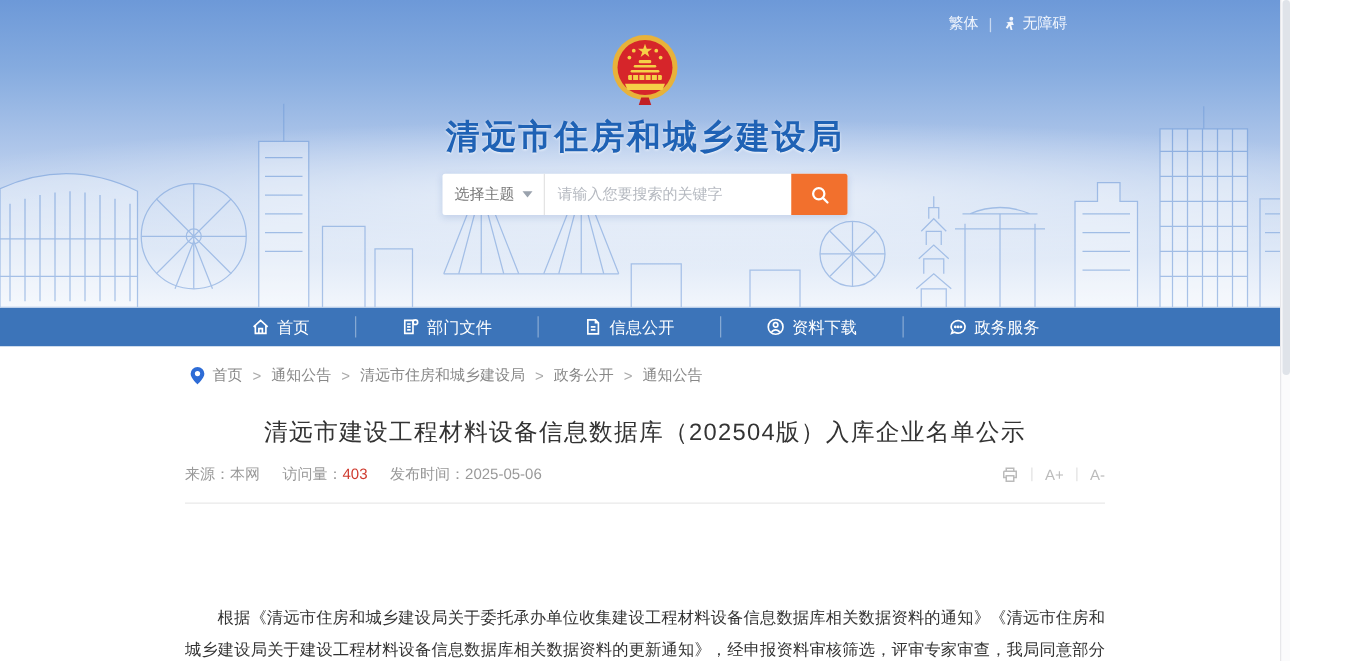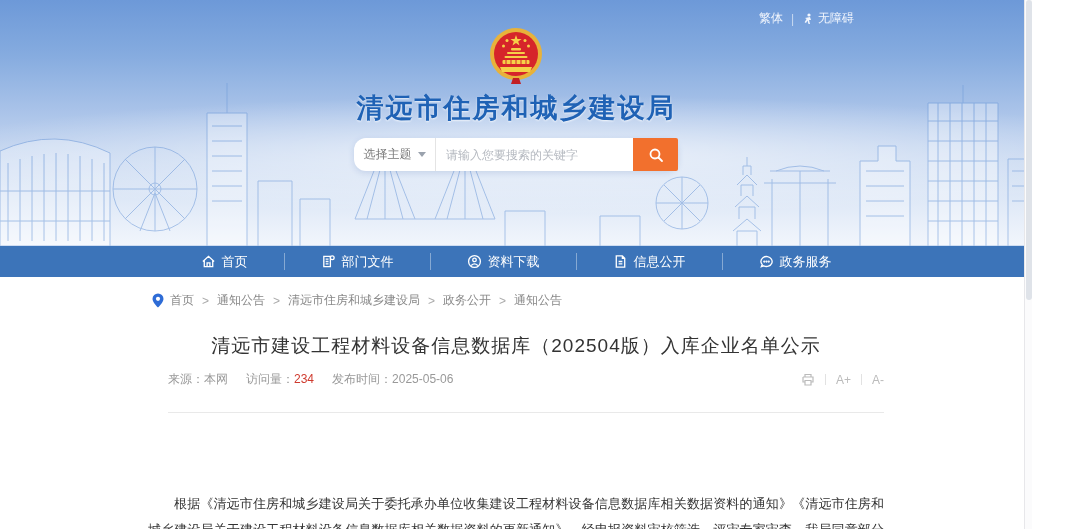--- a/index.html
+++ b/index.html
@@ -17,49 +17,49 @@
     background:radial-gradient(ellipse at 50% 50%, rgba(255,255,255,.65) 0%, rgba(255,255,255,0) 70%); }
   .topbar { position:absolute; top:10px; right:178px; display:flex; align-items:center; gap:8px;
     color:#f2f6fd; font-size:12px; }
   .topbar .sep { color:rgba(255,255,255,.6); }
   .topbar a { color:#f2f6fd; text-decoration:none; display:flex; align-items:center; gap:4px; }
   .header-center { position:relative; text-align:center; padding-top:26px; }
   .emblem { width:58px; height:58px; display:inline-block; }
   .site-title { margin-top:2px; font-size:27px; font-weight:bold; color:#1f62b5;
     letter-spacing:2px; text-shadow:0 1px 2px rgba(255,255,255,.8); }
   .search-bar { position:relative; margin:12px auto 0; width:324px; height:33px;
-    background:#fff; border-radius:12px; display:flex; align-items:stretch;
+    background:#fff; border-radius:2px; display:flex; align-items:stretch;
     box-shadow:0 2px 6px rgba(60,100,170,.18); }
   .topic-select { width:82px; display:flex; align-items:center; justify-content:center; gap:6px;
     font-size:12px; color:#777; cursor:pointer; border-right:1px solid #e4e4e4; }
   .caret { width:0; height:0; border-left:4px solid transparent; border-right:4px solid transparent;
     border-top:5px solid #9aa2ad; }
   .search-input { flex:1; border:none; outline:none; padding:0 10px; font-size:12px; color:#7f1d1d;
-    font-family:Liberation Sans, sans-serif; background:transparent; }
+    font-family:Liberation Serif, serif; background:transparent; }
   .search-input::placeholder { color:#b5b9c0; }
   .search-btn { width:45px; background:#f2702d; border:none; border-radius:0 2px 2px 0;
     display:flex; align-items:center; justify-content:center; cursor:pointer; }
 
   
   .nav { height:31px; background:#3c74b9; display:flex; align-items:center; justify-content:center; }
   .nav-item { display:flex; align-items:center; gap:6px; color:#fff; font-size:13px;
     padding:0 36px; height:17px; cursor:pointer; white-space:nowrap; }
   .nav-item + .nav-item { border-left:1px solid rgba(255,255,255,.38);font-family:Liberation Serif, serif; }
   .nav-item svg { display:block; }
 
   
   .content { width:736px; margin:0 auto; }
   .breadcrumb { display:flex; align-items:center; gap:6px; margin-top:15px; padding-left:4px;
     font-size:12px; color:#888; }
   .breadcrumb .crumb { color:#888; cursor:pointer; }
   .breadcrumb .bc-sep { color:#aaa; margin:0 2px; }
   .article-title { margin-top:24px; text-align:center; font-size:19px; font-weight:normal;
     color:#333; letter-spacing:1px; }
   .meta-row { margin-top:12px; display:flex; align-items:center; justify-content:space-between;
-    font-size:12px; color:#999; padding-bottom:24px; border-bottom:1px solid #e9e9e9;margin-left:20px; }
+    font-size:12px; color:#999; padding-bottom:14px; border-bottom:1px solid #e9e9e9; }
   .meta-left { display:flex; align-items:center; gap:18px; }
   .meta-views { color:#cf3a2e; }
   .meta-tools { display:flex; align-items:center; gap:10px; color:#bbb; }
   .meta-tools .tool { cursor:pointer; display:flex; align-items:center; font-size:12px; }
   .meta-tools .tsep { width:1px; height:11px; background:#e2e2e2; }
   .article-body { margin-top:78px; font-family:"Liberation Serif","DejaVu Serif",serif;
     font-size:13px; line-height:26px; color:#333; text-align:justify; }
   .article-body p { text-indent:2em; }
 
   
@@ -181,31 +181,31 @@
     </div>
     <div class="nav-item">
       <svg width="15" height="15" viewBox="0 0 16 16" fill="none" stroke="#fff" stroke-width="1.4">
         <path d="M3 2.5 H10 V13.5 H3 Z M5 5.5 H8 M5 8 H8 M5 10.5 H8"></path>
         <circle cx="12" cy="4" r="2"></circle>
       </svg>
       <span>部门文件</span>
     </div>
     <div class="nav-item">
       <svg width="15" height="15" viewBox="0 0 16 16" fill="none" stroke="#fff" stroke-width="1.4">
+        <path d="M3.5 2 H10 L12.5 4.5 V14 H3.5 Z M10 2 V4.5 H12.5 M6 8 H10 M6 10.5 H10"></path>
+      </svg>
+      <span>信息公开</span>
+    </div>
+    <div class="nav-item">
+      <svg width="15" height="15" viewBox="0 0 16 16" fill="none" stroke="#fff" stroke-width="1.4">
         <circle cx="8" cy="8" r="6.3"></circle>
         <circle cx="8" cy="6.3" r="1.9"></circle>
         <path d="M4.5 12.2 Q8 9 11.5 12.2"></path>
       </svg>
       <span>资料下载</span>
-    </div>
-    <div class="nav-item">
-      <svg width="15" height="15" viewBox="0 0 16 16" fill="none" stroke="#fff" stroke-width="1.4">
-        <path d="M3.5 2 H10 L12.5 4.5 V14 H3.5 Z M10 2 V4.5 H12.5 M6 8 H10 M6 10.5 H10"></path>
-      </svg>
-      <span>信息公开</span>
     </div>
     <div class="nav-item">
       <svg width="15" height="15" viewBox="0 0 16 16" fill="none" stroke="#fff" stroke-width="1.4">
         <path d="M2 8 a6 5.3 0 1 1 3 4.6 L2.5 13.5 L3.4 11.2 A6 5.3 0 0 1 2 8 Z"></path>
         <circle cx="5.6" cy="8" r="0.5" fill="#fff"></circle>
         <circle cx="8" cy="8" r="0.5" fill="#fff"></circle>
         <circle cx="10.4" cy="8" r="0.5" fill="#fff"></circle>
       </svg>
       <span>政务服务</span>
     </div>
@@ -230,21 +230,21 @@
     </div>
 
     <h1 class="article-title">清远市建设工程材料设备信息数据库（202504版）入库企业名单公示</h1>
 
     <div class="meta-row">
       <div class="meta-left">
         <span>
           <span>来源：</span><span>本网</span>
         </span>
         <span>
-          <span>访问量：</span><span class="meta-views">234</span>
+          <span>访问量：</span><span class="meta-views">403</span>
         </span>
         <span>
           <span>发布时间：</span><span>2025-05-06</span>
         </span>
       </div>
       <div class="meta-tools">
         <span class="tool">
           <svg width="14" height="13" viewBox="0 0 14 13" fill="none" stroke="#bbb" stroke-width="1.2">
             <path d="M4 4 V1.5 H10 V4 M2 4 H12 V9 H10 M4 9 H2 V4 M4 7.5 H10 V12 H4 Z"></path>
           </svg>

